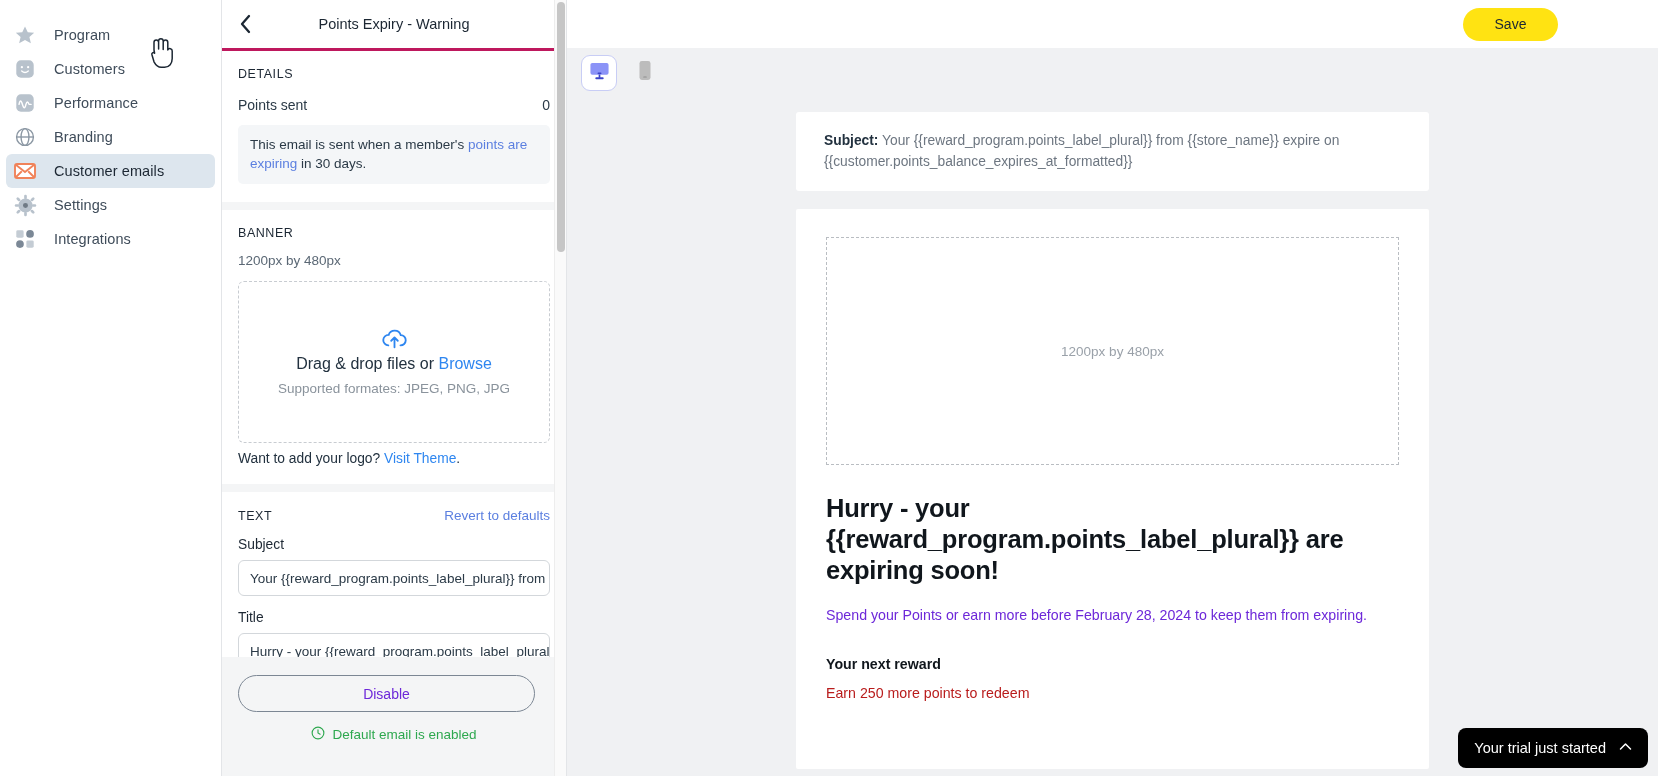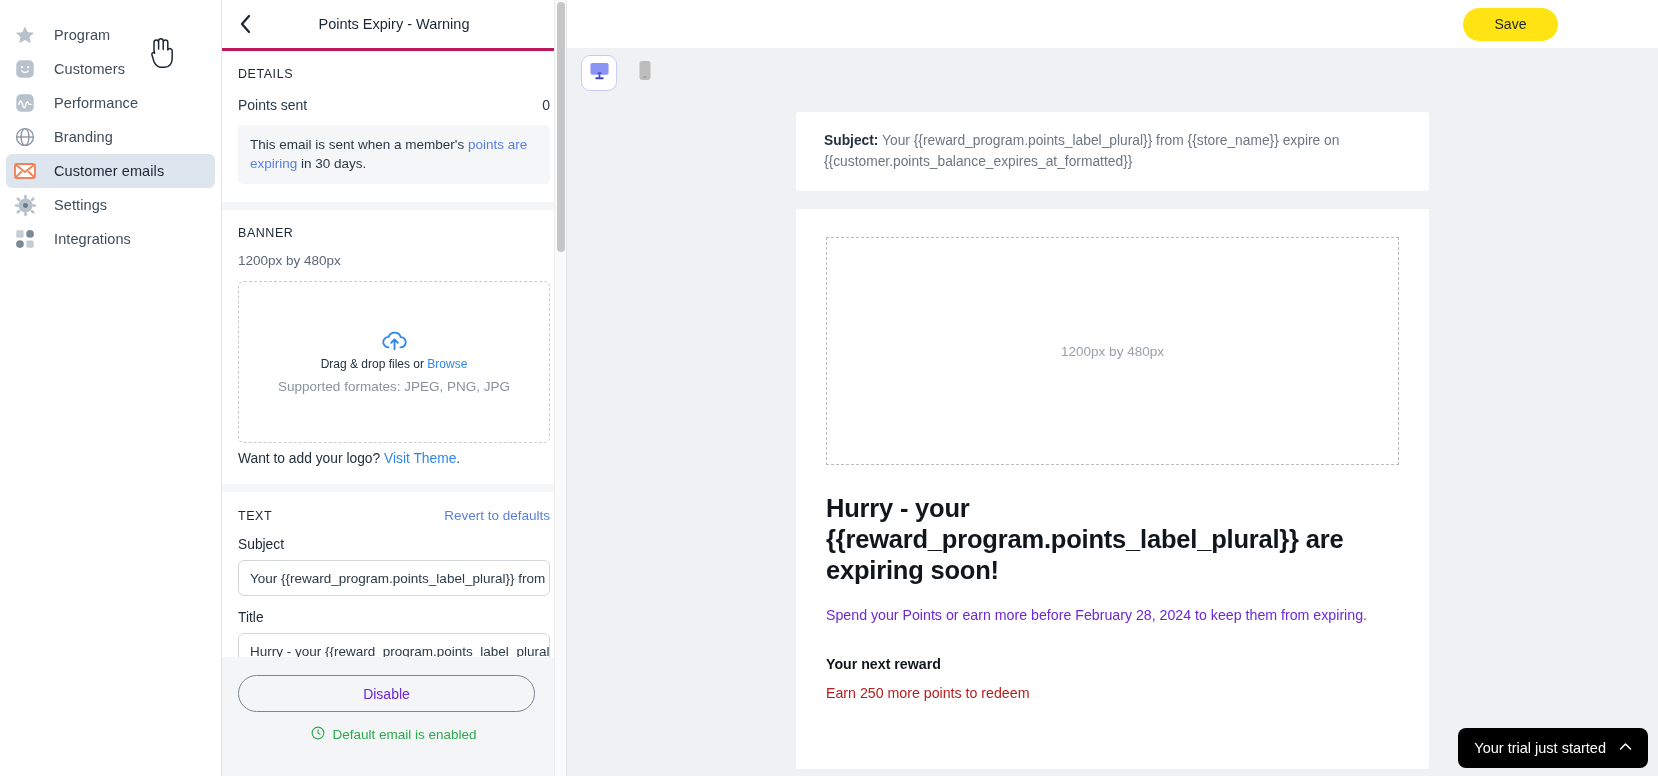--- a/index.html
+++ b/index.html
@@ -92,21 +92,21 @@
 
   .dropzone {
     margin-top: 13px;
     height: 162px;
     border: 1px dashed #c8ccd1;
     border-radius: 6px;
     display: flex; flex-direction: column; align-items: center; justify-content: center;
     cursor: pointer;
     background: #fff;
   }
-  .dz-line1 { font-size: 12px; color: #22313f; margin-top: 1px; }
+  .dz-line1 { font-size: 16px; color: #22313f; margin-top: 1px; }
   .dz-line2 { font-size: 13.5px; color: #8a939c; margin-top: 8px; }
 
   .logoline { margin-top: 8px; font-size: 13.8px; color: #22313f; }
 
   .text-head { display: flex; justify-content: space-between; align-items: baseline; }
   .revert { font-size: 13.5px; color: #5b7fe0; cursor: pointer; }
 
   .field-label { font-size: 13.8px; color: #1c2733; margin-top: 14px; }
   .field-input {
     margin-top: 8px;

